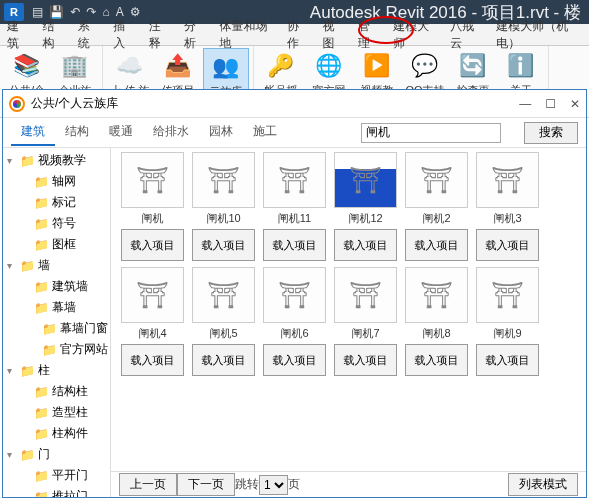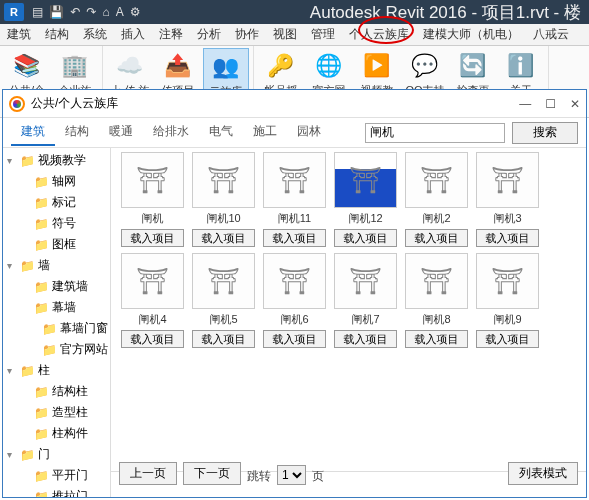--- a/index.html
+++ b/index.html
@@ -24,39 +24,39 @@
 .win{position:absolute;left:2px;top:89px;right:2px;bottom:2px;background:#fff;border:1px solid #3a7bbf;display:flex;flex-direction:column}
 .win-titlebar{height:28px;background:#fff;display:flex;align-items:center;padding:0 6px;border-bottom:1px solid #e0e0e0}
 .win-titlebar .wlogo{width:16px;height:16px;border-radius:50%;border:2px solid #f80;margin-right:6px;position:relative}
 .win-titlebar .wlogo::before{content:"";position:absolute;inset:2px;border-radius:50%;background:conic-gradient(#e33,#3a3,#33e,#e33)}
 .win-ctrls{margin-left:auto;display:flex;gap:14px;font-size:13px;color:#555}
 .win-body{flex:1;display:flex;flex-direction:column;overflow:hidden}
 .filter-row{height:30px;display:flex;align-items:center;padding:0 8px;gap:3px;border-bottom:1px solid #e0e0e0}
 .filter-tab{padding:4px 10px;font-size:12px;color:#555;cursor:pointer}
 .filter-tab.active{color:#1a6dc4;border-bottom:2px solid #1a6dc4}
 .search-box{margin-left:auto;width:140px;height:20px;border:1px solid #aaa;padding:0 4px;font-size:12px}
-.search-btn{width:66px;height:22px;border:1px solid #999;background:#f0f0f0;cursor:pointer;margin-left:4px}
+.search-btn{width:54px;height:22px;border:1px solid #999;background:#f0f0f0;cursor:pointer;margin-left:20px}
 .content{flex:1;display:flex;overflow:hidden}
 .tree{width:108px;border-right:1px solid #ddd;overflow-y:auto;padding:2px;background:#fff;font-size:12px}
 .tree-item{padding:2px 0 2px 4px;display:flex;align-items:center;gap:3px;white-space:nowrap;cursor:pointer}
 .tree-item .exp{width:10px;color:#888;font-size:10px}
 .tree-item.l1{padding-left:2px}
 .tree-item.l2{padding-left:16px}
 .tree-item.l3{padding-left:28px}
 .fld{color:#e6a84b}
 .gallery{flex:1;display:flex;flex-direction:column;overflow:hidden}
 .gallery-head{padding:6px 10px;font-size:12px;color:#333}
 .gallery-head input{margin-right:4px}
 .grid{flex:1;overflow-y:auto;padding:4px 10px;display:flex;flex-wrap:wrap;gap:6px 8px;align-content:flex-start}
 .card{width:63px;display:flex;flex-direction:column;align-items:center}
 .thumb{width:63px;height:56px;border:1px solid #ccc;background:#fdfdfd;display:flex;align-items:center;justify-content:center;font-size:26px;color:#888}
 .thumb.blue{background:linear-gradient(#fff 30%,#1a4cc4 30%)}
 .caption{font-size:11px;margin:3px 0;color:#333}
-.load-btn{width:63px;height:18px;font-size:11px;border:1px solid #999;background:#f3f3f3;cursor:pointer}
-.pager{height:26px;border-top:1px solid #ddd;display:flex;align-items:flex-end;padding:12px 8px;gap:6px;font-size:12px;color:#444}
+.load-btn{width:63px;height:32px;font-size:11px;border:1px solid #999;background:#f3f3f3;cursor:pointer}
+.pager{height:26px;border-top:1px solid #ddd;display:flex;align-items:center;padding:0 8px;font-size:12px;color:#444}
 .pager button{padding:2px 10px;border:1px solid #999;background:#f2f2f2;cursor:pointer;font-size:12px}
 .pager select{height:20px;border:1px solid #999}
 .pager .info{margin-left:6px}
 .pager .mode{margin-left:auto}
 </style>
 </head>
 <body>
 
 <div class="qat">
   <div class="logo">R</div>
@@ -72,26 +72,27 @@
   <div class="qat-title">Autodesk Revit 2016 -    项目1.rvt - 楼</div>
 </div>
 
 <div class="menubar" id="menubar">
     <span>建筑</span>
     <span>结构</span>
     <span>系统</span>
     <span>插入</span>
     <span>注释</span>
     <span>分析</span>
+    <span>体量和场地</span>
     <span>协作</span>
     <span>视图</span>
     <span>管理</span>
-    <span>个人云族库</span>
+    <span>建模大师</span>
+    <span>八戒云</span>
     <span>建模大师（机电）</span>
-    <span>八戒云</span>
   </div>
 <div class="highlight"></div>
 
 <div class="ribbon" id="ribbon">
     <div class="ribbon-panel">
       <div class="ribbon-row">
         <div class="ribbon-btn big">
           <div class="ribbon-icon">📚</div>
           <div class="ribbon-label">公共/个人库</div>
         </div>
@@ -160,23 +161,22 @@
       <span>✕</span>
     </div>
   </div>
   <div class="win-body">
     <div class="filter-row">
       <div id="filters" style="display:flex">
           <div class="filter-tab active">建筑</div>
           <div class="filter-tab">结构</div>
           <div class="filter-tab">暖通</div>
           <div class="filter-tab">给排水</div>
-          <div class="filter-tab">电气</div>
+          <div class="filter-tab">园林</div>
           <div class="filter-tab">施工</div>
-          <div class="filter-tab">园林</div>
         </div>
       <input class="search-box" value="闸机" style="">
       <button class="search-btn">搜索</button>
     </div>
     <div class="content">
       <div class="tree" id="tree">
           <div class="tree-item l1">
             <span class="exp">▾</span>
             <span class="fld">📁</span>
             <span>视频教学</span>

